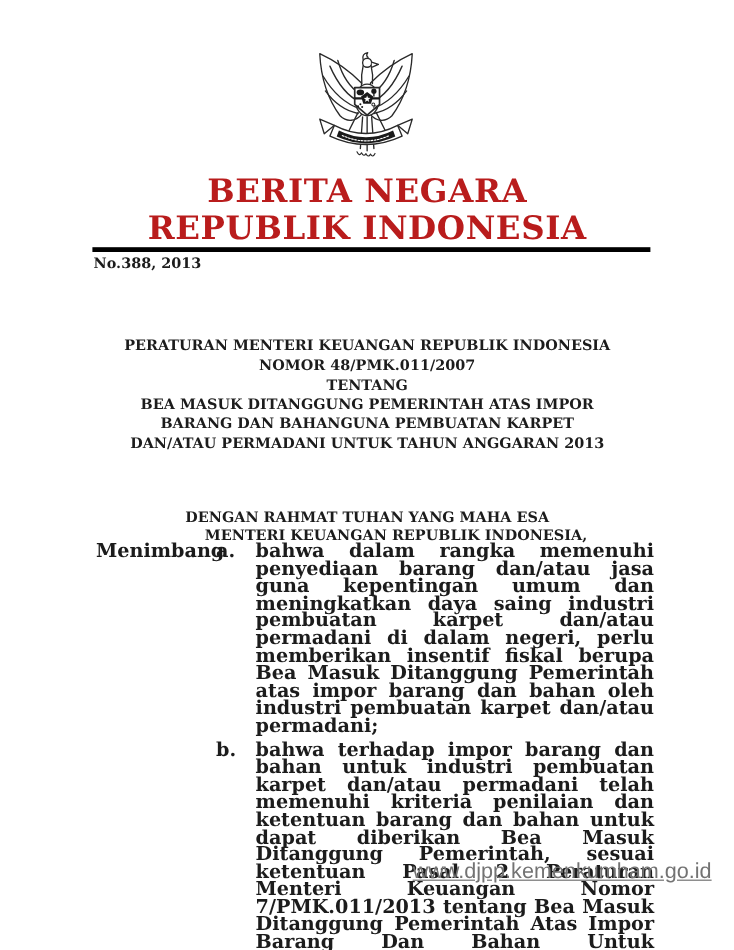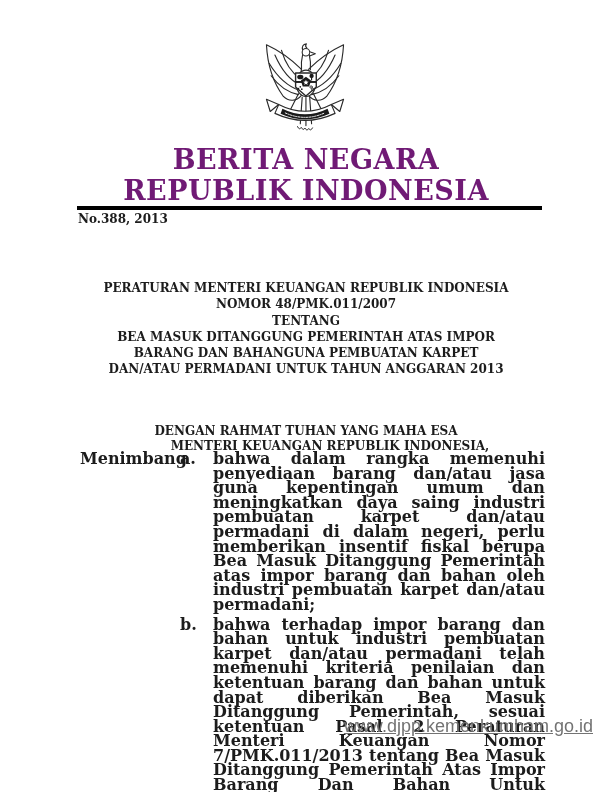--- a/index.html
+++ b/index.html
@@ -10,21 +10,21 @@
   }
 
   
   .emblem { position:absolute; left:258px; top:40px; width:94px; height:96px; }
   .emblem svg { width:100%; height:100%; }
 
   
   .masthead {
     position:absolute; left:0; top:144px; width:612px;
     text-align:center; font-weight:bold; font-size:27px; line-height:31px;
-    letter-spacing:0.5px; color:#701a75;
+    letter-spacing:0.5px; color:#b91c1c;
   }
   .masthead-rule {
     position:absolute; left:77px; top:206px; width:465px; height:4px; background:#000;
   }
 
   
   .doc-number { position:absolute; left:78px; top:212px; font-weight:bold; font-size:12px; }
   .doc-subject {
     position:absolute; left:247px; top:212px; width:296px;
     font-weight:bold; font-size:12px; line-height:14.3px; text-align:justify;

